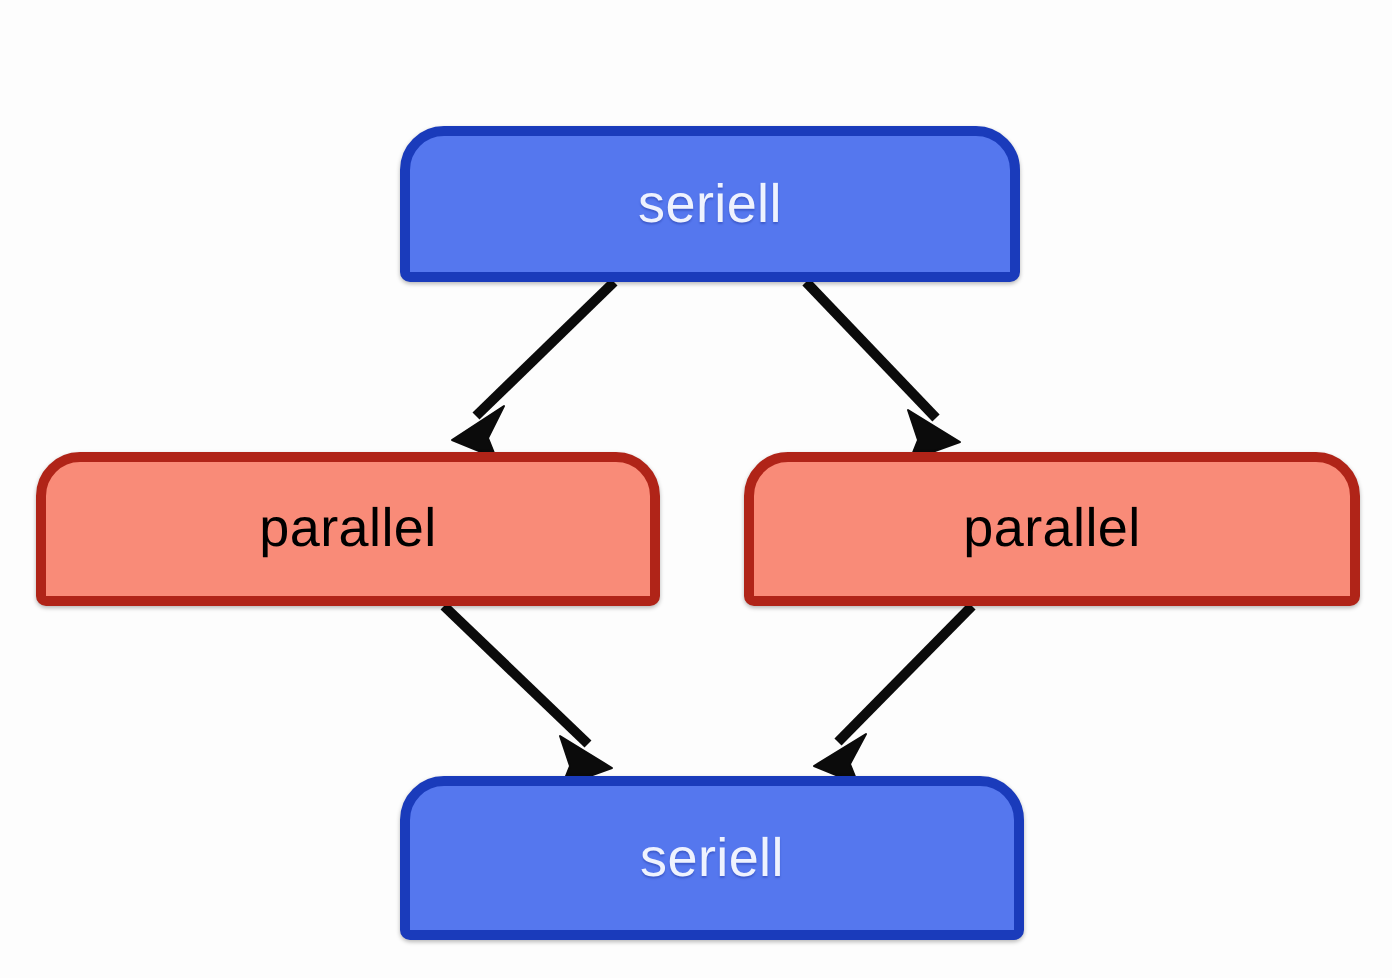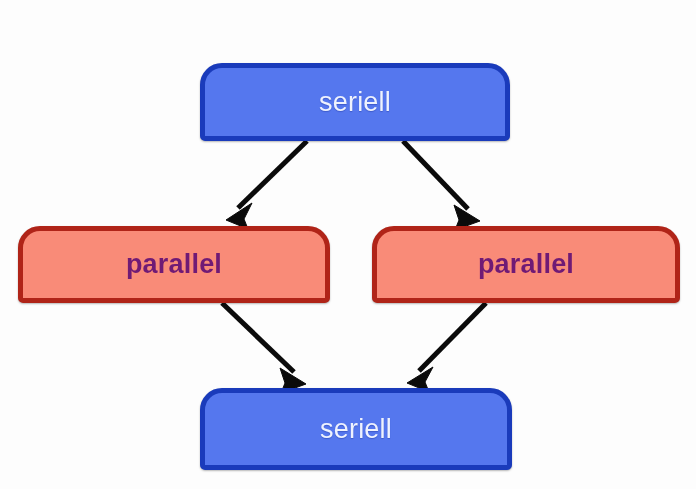--- a/index.html
+++ b/index.html
@@ -51,22 +51,21 @@
   }
   .node-serial .node-label {
     color: #eef2fe;
     text-shadow: 0 1px 1px rgba(20,40,140,0.35);
   }
   .node-parallel {
     background: #f98b78;
     border-color: #b02418;
   }
   .node-parallel .node-label {
-    color: #701a75;
-    font-weight: bold;
+    color: #000000;
   }
   #node-seriell-top   { left: 200px; top: 63px;  width: 310px; height: 78px; }
   #node-parallel-left { left: 18px;  top: 226px; width: 312px; height: 77px; }
   #node-parallel-right{ left: 372px; top: 226px; width: 308px; height: 77px; }
   #node-seriell-bottom{ left: 200px; top: 388px; width: 312px; height: 82px; }
   .edge-line {
     stroke: #0b0b0b;
     stroke-width: 5;
     fill: none;
     stroke-linecap: butt;

